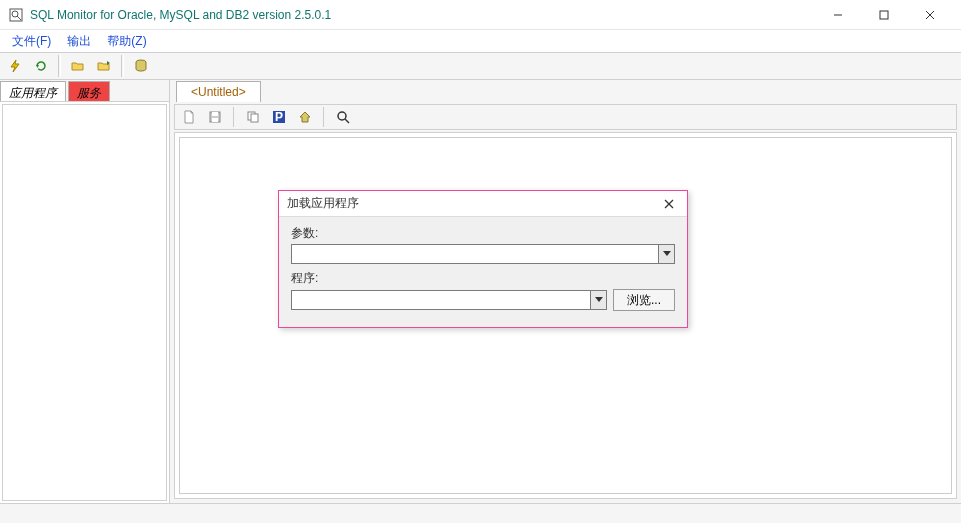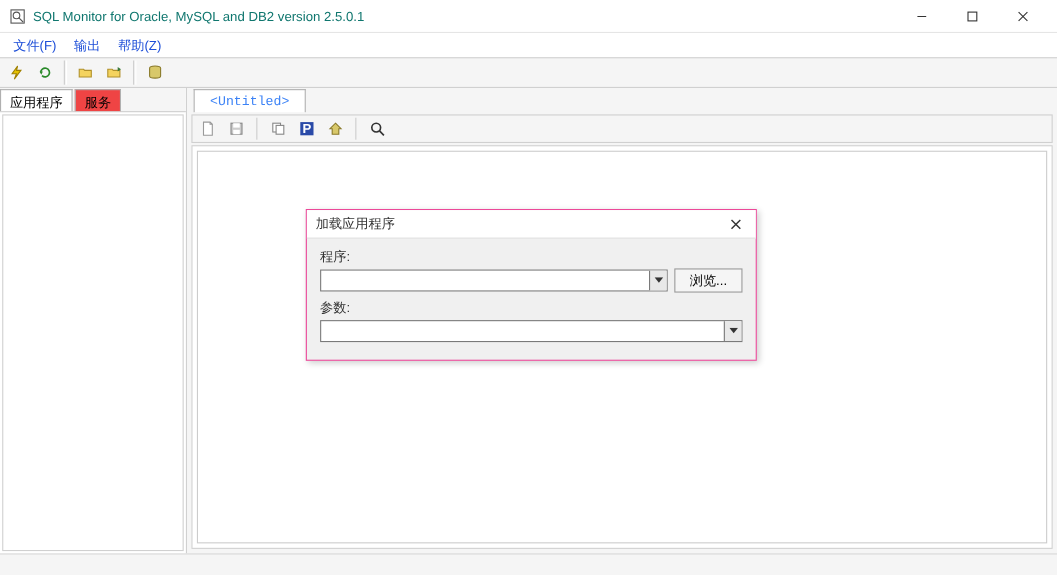--- a/index.html
+++ b/index.html
@@ -18,28 +18,28 @@
 .menubar .menu-item { padding: 2px 8px; color: #1d4ed8; }
 
 
 .toolbar { height: 28px; background: #f5f5f5; border-top: 1px solid #d0d0d0; border-bottom: 1px solid #d0d0d0; display: flex; align-items: center; padding: 0 4px; gap: 4px; }
 .toolbar .sep { width: 3px; height: 22px; border-left: 1px solid #ccc; border-right: 1px solid #fff; margin: 0 2px; }
 .toolbar .tbtn { width: 22px; height: 22px; display: flex; align-items: center; justify-content: center; }
 
 
 .main { display: flex; height: calc(523px - 30px - 22px - 28px - 20px); }
 .left-panel { width: 170px; background: #fff; border-right: 1px solid #d0d0d0; display:flex; flex-direction:column; }
-.left-tabs { height: 22px; display: flex; background: #f5f5f5; border-bottom: 1px solid #d0d0d0; }
+.left-tabs { height: 22px; display: flex; background: #f5f5f5; border-bottom: 1px solid #d0d0d0; font-style: italic; }
 .left-tab { padding: 3px 8px; border: 1px solid #b0b0b0; border-bottom: none; background: #ef4444; margin-right: 2px; margin-top: 1px; font-size: 12px; }
 .left-tab.active { background: #fff; }
 .left-content { flex:1; background:#fff; border:1px solid #d0d0d0; margin:2px; }
 
 .right-panel { flex: 1; display: flex; flex-direction: column; background: #f5f5f5; }
 .doc-tabs { height: 22px; display: flex; align-items: flex-end; padding-left: 6px; background: #f5f5f5; }
-.doc-tab { padding: 3px 14px; border: 1px solid #b0b0b0; border-bottom: none; background: #fff; font-family: Liberation Mono, monospace; font-size: 12px; color:#3b82f6; }
+.doc-tab { padding: 3px 14px; border: 1px solid #b0b0b0; border-bottom: none; background: #fff; font-family: Liberation Sans, sans-serif; font-size: 12px; color:#a16207; }
 
 .doc-toolbar { height: 26px; background: #f5f5f5; border: 1px solid #d0d0d0; margin: 2px 4px 0 4px; display: flex; align-items: center; padding: 0 4px; gap: 6px; }
 .doc-toolbar .tbtn { width: 20px; height: 20px; display:flex; align-items:center; justify-content:center; }
 .doc-toolbar .sep { width: 2px; height: 20px; border-left: 1px solid #ccc; margin: 0 2px; }
 
 .doc-area { flex: 1; margin: 2px 4px 4px 4px; border: 1px solid #d0d0d0; background: #fff; position: relative; }
 .doc-inner { position:absolute; left:4px; top:4px; right:4px; bottom:4px; border:1px solid #ccc; background:#fff; }
 
 
 .statusbar { height: 20px; background: #f5f5f5; border-top: 1px solid #d0d0d0; }
@@ -216,40 +216,40 @@
     <span class="dtitle">加载应用程序</span>
     <span class="dclose">
       <svg width="10" height="10">
           <line x1="1" y1="1" x2="9" y2="9" stroke="#333" stroke-width="1.3"></line>
           <line x1="9" y1="1" x2="1" y2="9" stroke="#333" stroke-width="1.3"></line>
         </svg>
     </span>
   </div>
   <div class="dialog-body">
     <div class="field-row">
+      <span class="field-label">参数:</span>
+      <div class="field-line">
+        <div class="combo">
+          <input type="text" value="" style="">
+          <span class="dd">
+              <svg width="8" height="6">
+                <polygon points="0,0 8,0 4,5" fill="#333"></polygon>
+              </svg>
+            </span>
+        </div>
+      </div>
+    </div>
+    <div class="field-row">
       <span class="field-label">程序:</span>
       <div class="field-line">
         <div class="combo">
           <input type="text" value="" style="">
           <span class="dd">
               <svg width="8" height="6">
                 <polygon points="0,0 8,0 4,5" fill="#333"></polygon>
               </svg>
             </span>
         </div>
         <div class="btn">浏览...</div>
       </div>
     </div>
-    <div class="field-row">
-      <span class="field-label">参数:</span>
-      <div class="field-line">
-        <div class="combo">
-          <input type="text" value="" style="">
-          <span class="dd">
-              <svg width="8" height="6">
-                <polygon points="0,0 8,0 4,5" fill="#333"></polygon>
-              </svg>
-            </span>
-        </div>
-      </div>
-    </div>
   </div>
 </div>
 
 </body></html>

